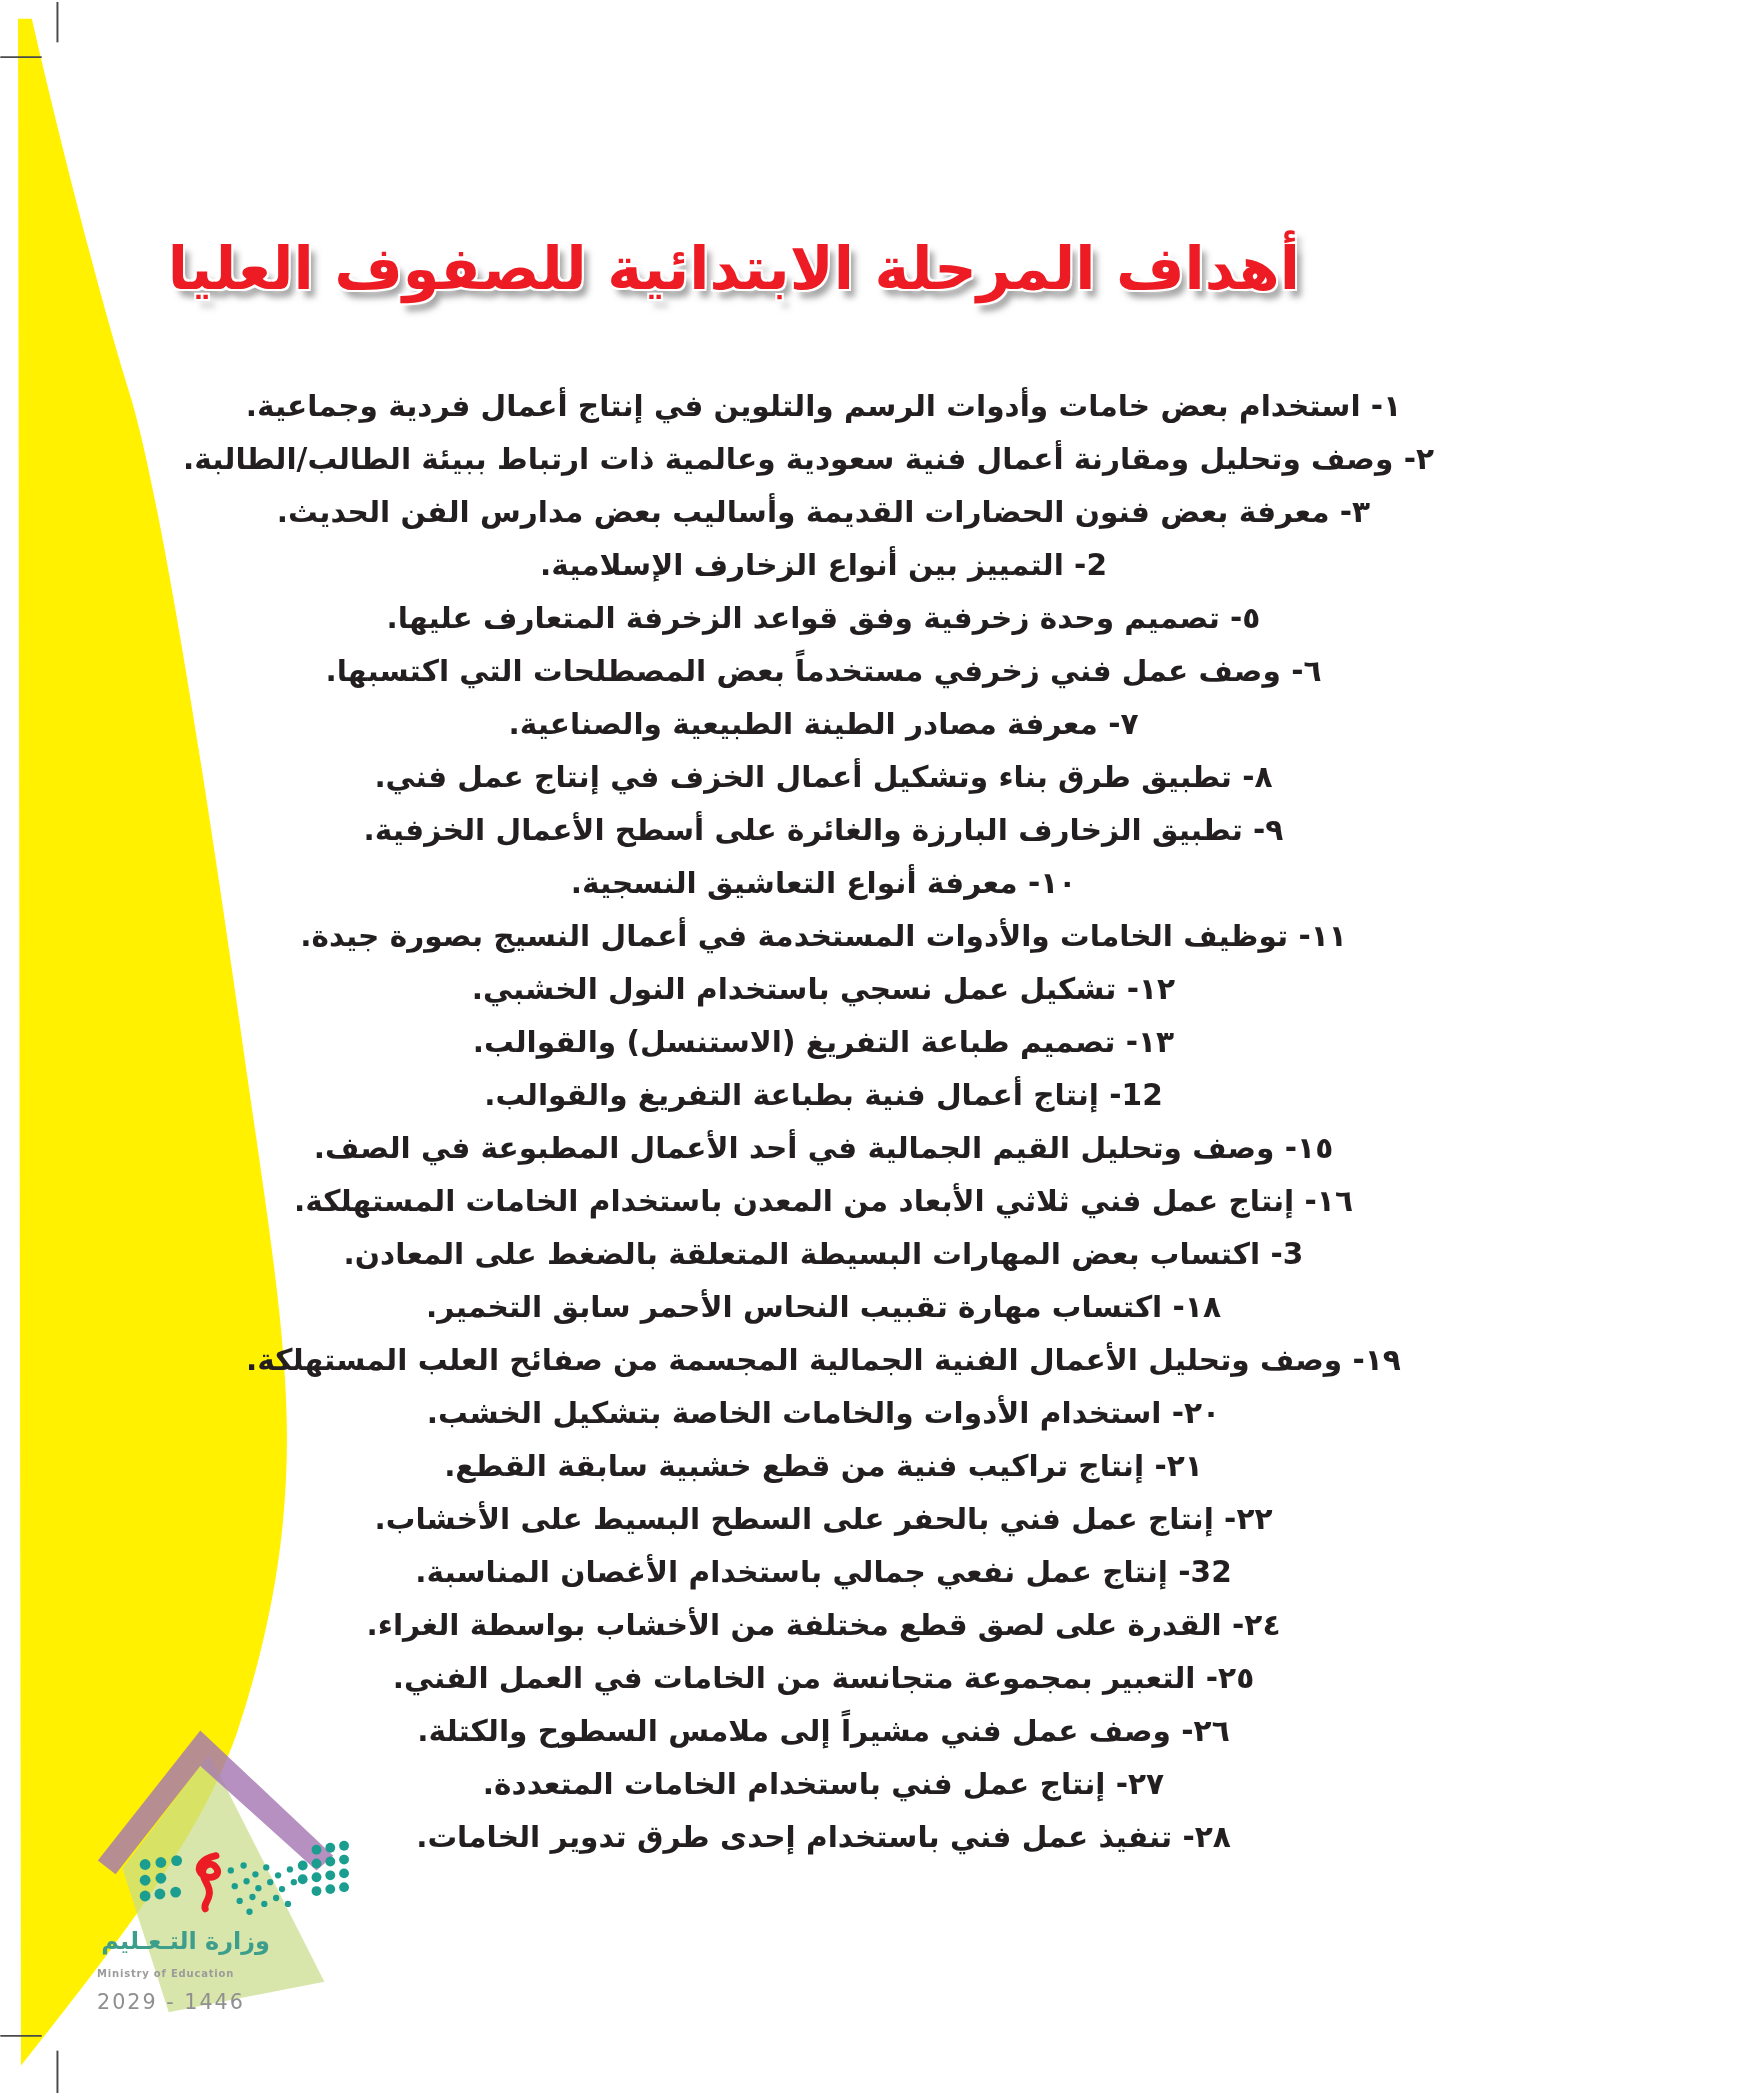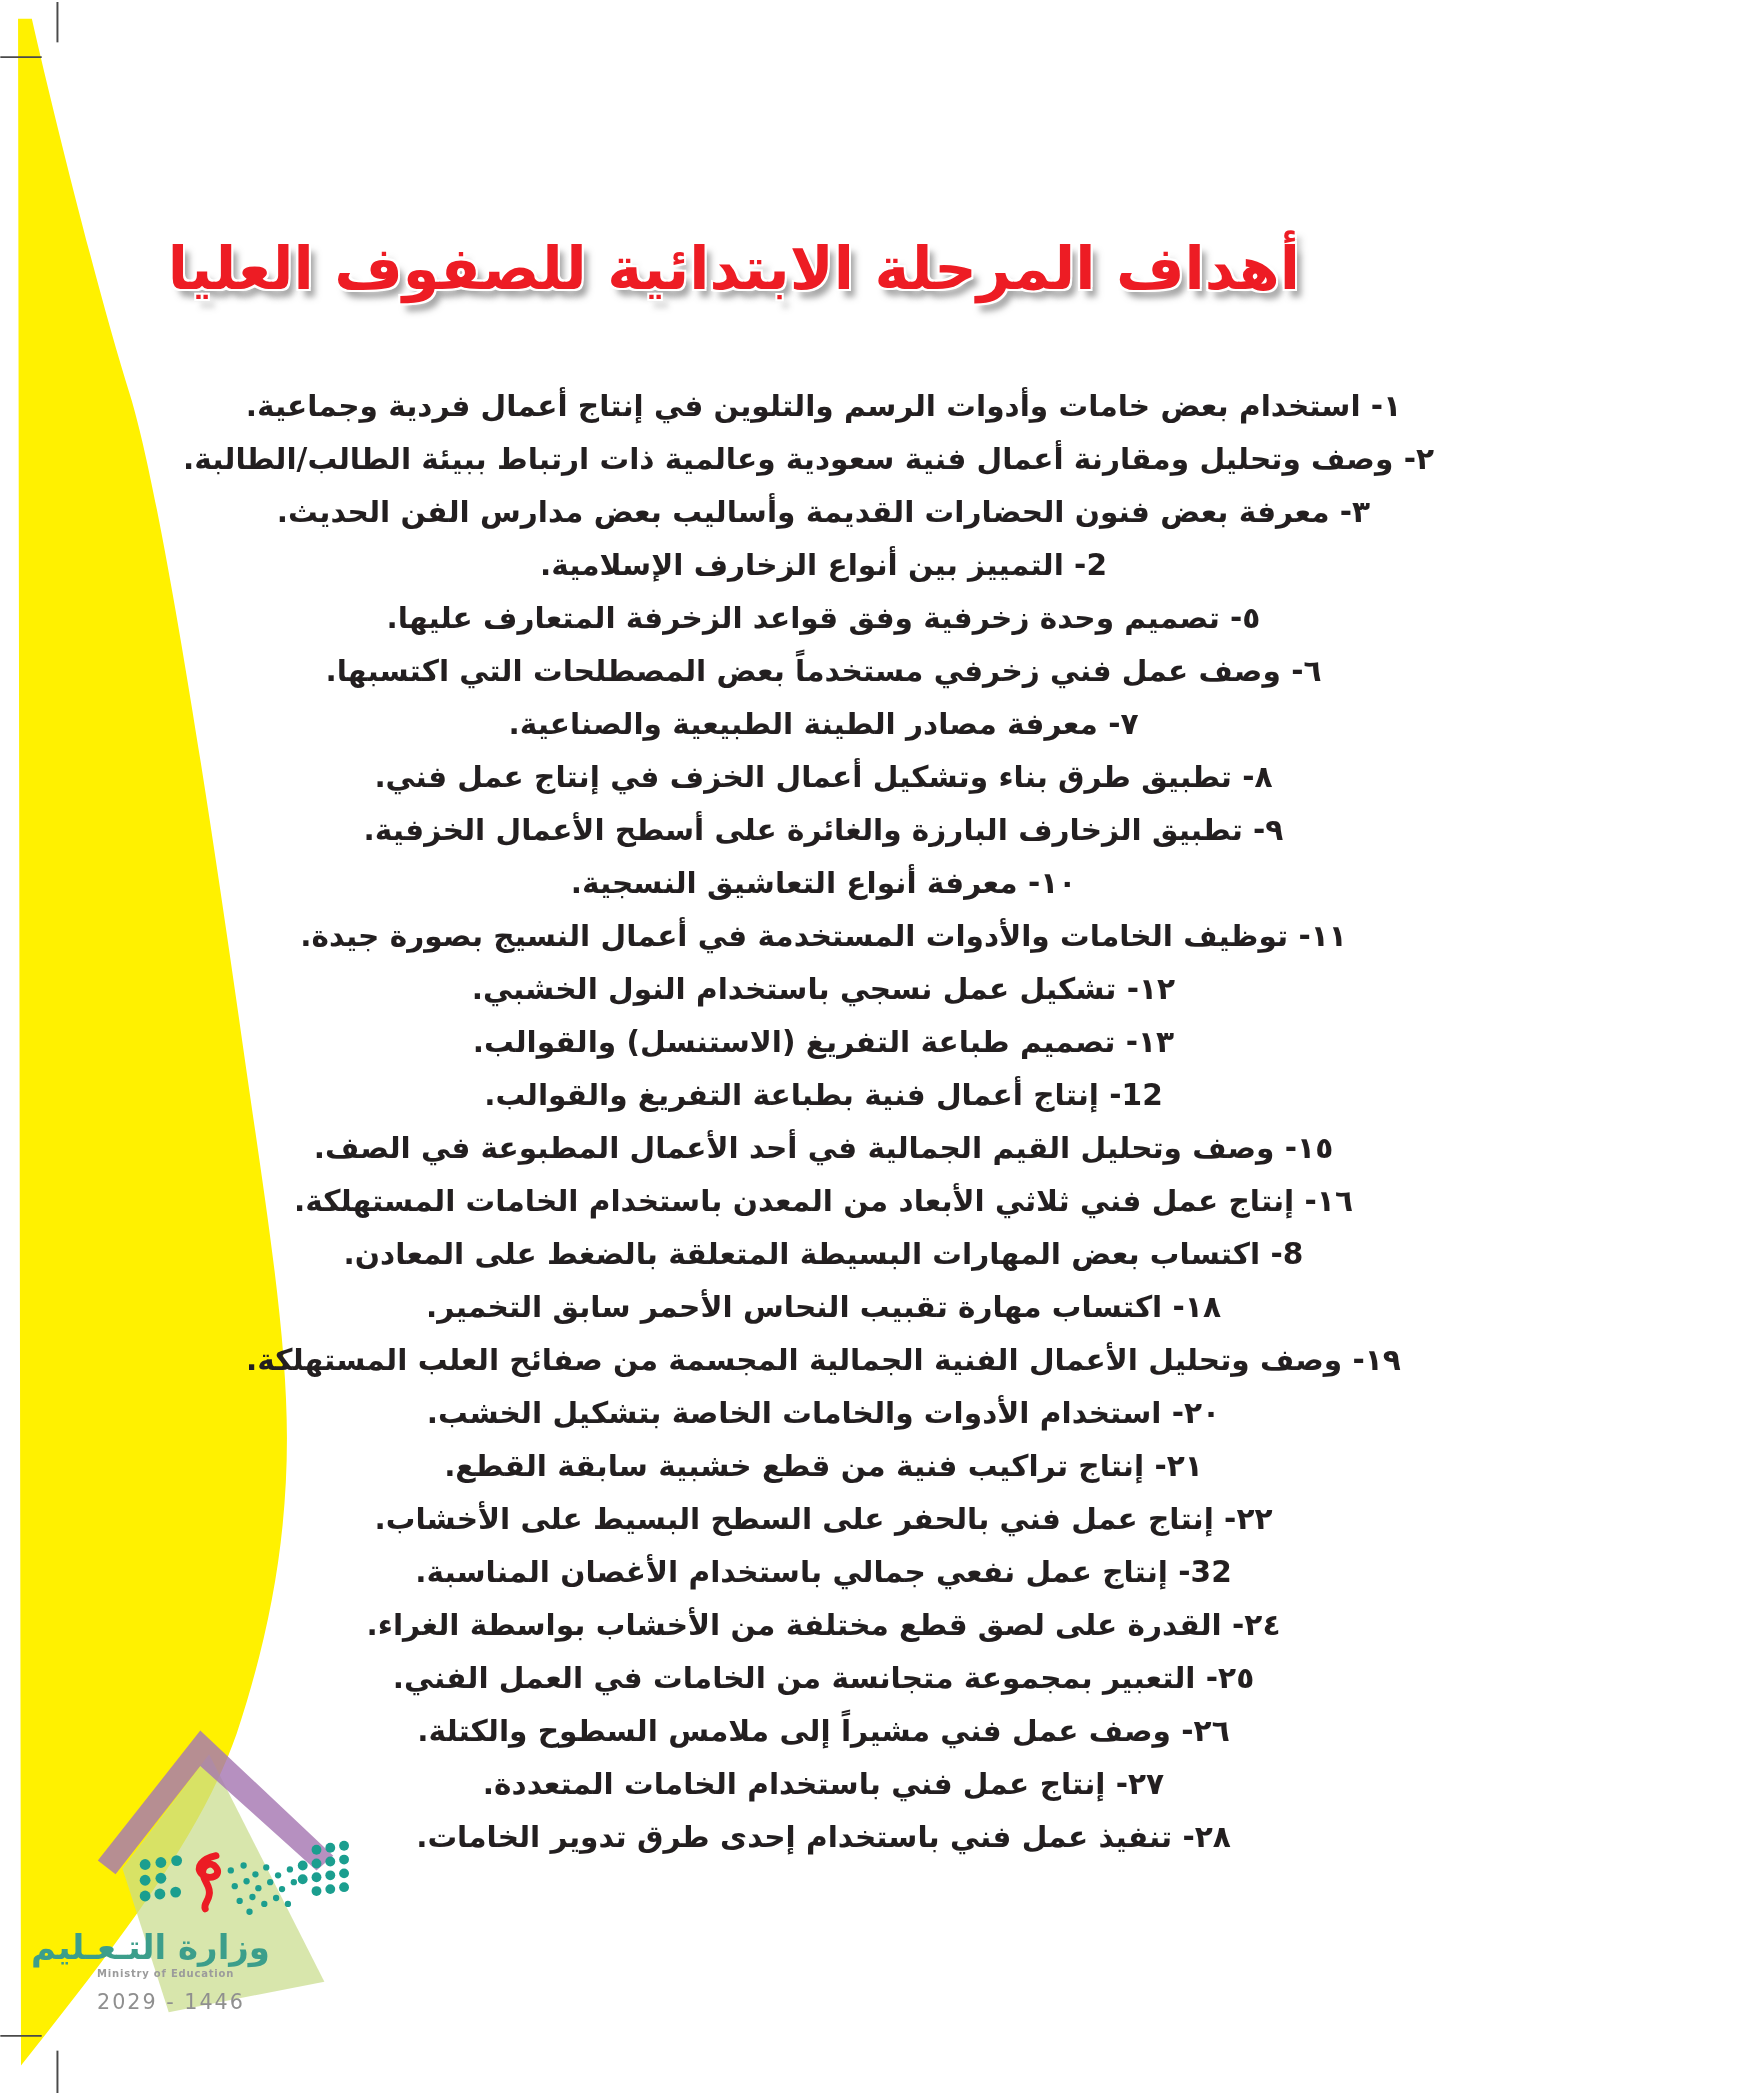--- a/index.html
+++ b/index.html
@@ -26,21 +26,21 @@
   .objectives{
     position:absolute;top:380px;right:310px;width:1221px;
     direction:rtl;text-align:center;
     font-size:29.6px;font-weight:bold;line-height:53px;
     color:var(--c-body-text,#231F20);
   }
   .objective-item{white-space:nowrap;}
   .logo-wordmark{
     position:absolute;left:95px;top:1927px;width:175px;
     direction:rtl;text-align:right;white-space:nowrap;
-    font-size:34px;font-weight:bold;color:var(--c-wordmark-green,#3C9E8B);
+    font-size:24px;font-weight:bold;color:var(--c-wordmark-green,#3C9E8B);
   }
   .logo-en{
     position:absolute;left:97px;top:1968px;white-space:nowrap;
     font-size:10px;font-weight:bold;letter-spacing:0.8px;
     color:var(--c-en-gray,#9B9B9B);
   }
   .logo-years{
     position:absolute;left:97px;top:1990px;white-space:nowrap;
     font-size:20.7px;letter-spacing:2px;color:var(--c-years-gray,#8F8F8F);
   }
@@ -128,21 +128,21 @@
       <div class="objective-item">٧- معرفة مصادر الطينة الطبيعية والصناعية.</div>
       <div class="objective-item">٨- تطبيق طرق بناء وتشكيل أعمال الخزف في إنتاج عمل فني.</div>
       <div class="objective-item">٩- تطبيق الزخارف البارزة والغائرة على أسطح الأعمال الخزفية.</div>
       <div class="objective-item">١٠- معرفة أنواع التعاشيق النسجية.</div>
       <div class="objective-item">١١- توظيف الخامات والأدوات المستخدمة في أعمال النسيج بصورة جيدة.</div>
       <div class="objective-item">١٢- تشكيل عمل نسجي باستخدام النول الخشبي.</div>
       <div class="objective-item">١٣- تصميم طباعة التفريغ (الاستنسل) والقوالب.</div>
       <div class="objective-item">12- إنتاج أعمال فنية بطباعة التفريغ والقوالب.</div>
       <div class="objective-item">١٥- وصف وتحليل القيم الجمالية في أحد الأعمال المطبوعة في الصف.</div>
       <div class="objective-item">١٦- إنتاج عمل فني ثلاثي الأبعاد من المعدن باستخدام الخامات المستهلكة.</div>
-      <div class="objective-item">8- اكتساب بعض المهارات البسيطة المتعلقة بالضغط على المعادن.</div>
+      <div class="objective-item">3- اكتساب بعض المهارات البسيطة المتعلقة بالضغط على المعادن.</div>
       <div class="objective-item">١٨- اكتساب مهارة تقبيب النحاس الأحمر سابق التخمير.</div>
       <div class="objective-item">١٩- وصف وتحليل الأعمال الفنية الجمالية المجسمة من صفائح العلب المستهلكة.</div>
       <div class="objective-item">٢٠- استخدام الأدوات والخامات الخاصة بتشكيل الخشب.</div>
       <div class="objective-item">٢١- إنتاج تراكيب فنية من قطع خشبية سابقة القطع.</div>
       <div class="objective-item">٢٢- إنتاج عمل فني بالحفر على السطح البسيط على الأخشاب.</div>
       <div class="objective-item">32- إنتاج عمل نفعي جمالي باستخدام الأغصان المناسبة.</div>
       <div class="objective-item">٢٤- القدرة على لصق قطع مختلفة من الأخشاب بواسطة الغراء.</div>
       <div class="objective-item">٢٥- التعبير بمجموعة متجانسة من الخامات في العمل الفني.</div>
       <div class="objective-item">٢٦- وصف عمل فني مشيراً إلى ملامس السطوح والكتلة.</div>
       <div class="objective-item">٢٧- إنتاج عمل فني باستخدام الخامات المتعددة.</div>

